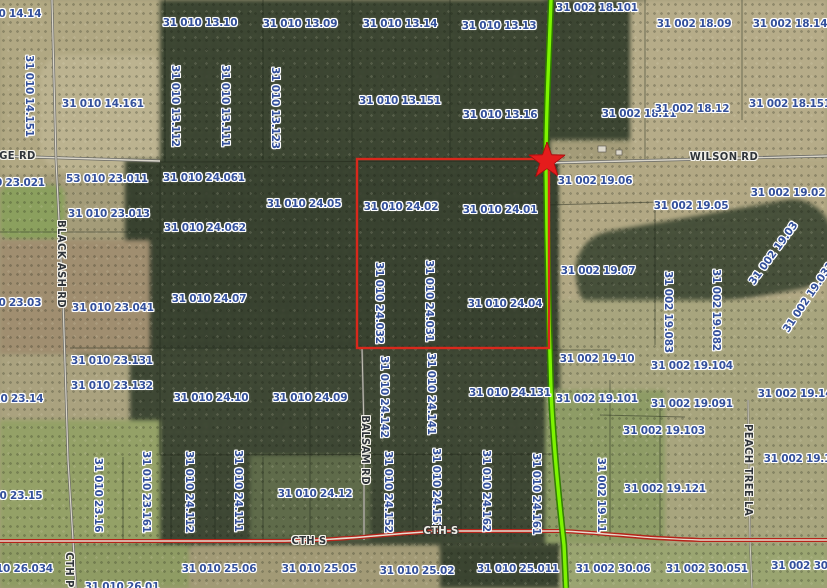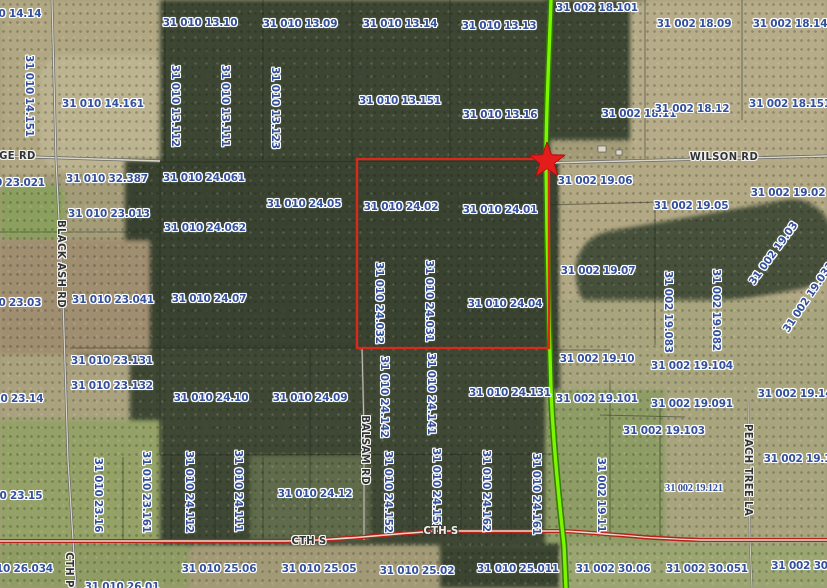--- a/index.html
+++ b/index.html
@@ -172,32 +172,32 @@
       <div class="lbl parcel" style="left: 226px; top: 106px; transform: translate(-50%, -50%) rotate(90deg);">31 010 13.111</div>
       <div class="lbl parcel" style="left: 276px; top: 108px; transform: translate(-50%, -50%) rotate(90deg);">31 010 13.123</div>
       <div class="lbl parcel" style="left: 400px; top: 100px; transform: translate(-50%, -50%) rotate(0deg);">31 010 13.151</div>
       <div class="lbl parcel" style="left: 500px; top: 114px; transform: translate(-50%, -50%) rotate(0deg);">31 010 13.16</div>
       <div class="lbl parcel" style="left: 595px; top: 113px; transform: translate(-50%, -50%) rotate(0deg); margin-left: 44px;">31 002 18.11</div>
       <div class="lbl parcel" style="left: 692px; top: 108px; transform: translate(-50%, -50%) rotate(0deg);">31 002 18.12</div>
       <div class="lbl parcel" style="left: 790px; top: 103px; transform: translate(-50%, -50%) rotate(0deg);">31 002 18.151</div>
       <div class="lbl parcel" style="left: 595px; top: 180px; transform: translate(-50%, -50%) rotate(0deg);">31 002 19.06</div>
       <div class="lbl parcel" style="left: 788px; top: 192px; transform: translate(-50%, -50%) rotate(0deg);">31 002 19.02</div>
       <div class="lbl parcel" style="left: 4px; top: 182px; transform: translate(-50%, -50%) rotate(0deg);">31 010 23.021</div>
-      <div class="lbl parcel" style="left: 107px; top: 178px; transform: translate(-50%, -50%) rotate(0deg);">31 010 32.387</div>
+      <div class="lbl parcel" style="left: 107px; top: 178px; transform: translate(-50%, -50%) rotate(0deg);">53 010 23.011</div>
       <div class="lbl parcel" style="left: 204px; top: 177px; transform: translate(-50%, -50%) rotate(0deg);">31 010 24.061</div>
       <div class="lbl parcel" style="left: 109px; top: 213px; transform: translate(-50%, -50%) rotate(0deg);">31 010 23.013</div>
       <div class="lbl parcel" style="left: 205px; top: 227px; transform: translate(-50%, -50%) rotate(0deg);">31 010 24.062</div>
       <div class="lbl parcel" style="left: 304px; top: 203px; transform: translate(-50%, -50%) rotate(0deg);">31 010 24.05</div>
       <div class="lbl parcel" style="left: 401px; top: 206px; transform: translate(-50%, -50%) rotate(0deg);">31 010 24.02</div>
       <div class="lbl parcel" style="left: 500px; top: 209px; transform: translate(-50%, -50%) rotate(0deg);">31 010 24.01</div>
       <div class="lbl parcel" style="left: 691px; top: 205px; transform: translate(-50%, -50%) rotate(0deg);">31 002 19.05</div>
       <div class="lbl parcel" style="left: 598px; top: 270px; transform: translate(-50%, -50%) rotate(0deg);">31 002 19.07</div>
       <div class="lbl parcel" style="left: 773px; top: 253px; transform: translate(-50%, -50%) rotate(-54deg);">31 002 19.03</div>
       <div class="lbl parcel" style="left: 4px; top: 302px; transform: translate(-50%, -50%) rotate(0deg);">31 010 23.03</div>
-      <div class="lbl parcel" style="left: 113px; top: 299px; transform: translate(-50%, -50%) rotate(0deg);">31 010 23.041</div>
+      <div class="lbl parcel" style="left: 113px; top: 307px; transform: translate(-50%, -50%) rotate(0deg);">31 010 23.041</div>
       <div class="lbl parcel" style="left: 209px; top: 298px; transform: translate(-50%, -50%) rotate(0deg);">31 010 24.07</div>
       <div class="lbl parcel" style="left: 380px; top: 303px; transform: translate(-50%, -50%) rotate(90deg);">31 010 24.032</div>
       <div class="lbl parcel" style="left: 430px; top: 301px; transform: translate(-50%, -50%) rotate(90deg);">31 010 24.031</div>
       <div class="lbl parcel" style="left: 505px; top: 303px; transform: translate(-50%, -50%) rotate(0deg); text-align: right;">31 010 24.04</div>
       <div class="lbl parcel" style="left: 669px; top: 312px; transform: translate(-50%, -50%) rotate(90deg);">31 002 19.083</div>
       <div class="lbl parcel" style="left: 717px; top: 310px; transform: translate(-50%, -50%) rotate(90deg);">31 002 19.082</div>
       <div class="lbl parcel" style="left: 808px; top: 297px; transform: translate(-50%, -50%) rotate(-56deg);">31 002 19.031</div>
       <div class="lbl parcel" style="left: 112px; top: 360px; transform: translate(-50%, -50%) rotate(0deg);">31 010 23.131</div>
       <div class="lbl parcel" style="left: 597px; top: 358px; transform: translate(-50%, -50%) rotate(0deg);">31 002 19.10</div>
       <div class="lbl parcel" style="left: 692px; top: 365px; transform: translate(-50%, -50%) rotate(0deg);">31 002 19.104</div>
@@ -217,21 +217,21 @@
       <div class="lbl parcel" style="left: 99px; top: 495px; transform: translate(-50%, -50%) rotate(90deg);">31 010 23.16</div>
       <div class="lbl parcel" style="left: 147px; top: 492px; transform: translate(-50%, -50%) rotate(90deg);">31 010 23.161</div>
       <div class="lbl parcel" style="left: 190px; top: 492px; transform: translate(-50%, -50%) rotate(90deg);">31 010 24.112</div>
       <div class="lbl parcel" style="left: 239px; top: 491px; transform: translate(-50%, -50%) rotate(90deg);">31 010 24.111</div>
       <div class="lbl parcel" style="left: 315px; top: 493px; transform: translate(-50%, -50%) rotate(0deg);">31 010 24.12</div>
       <div class="lbl parcel" style="left: 389px; top: 492px; transform: translate(-50%, -50%) rotate(90deg);">31 010 24.152</div>
       <div class="lbl parcel" style="left: 437px; top: 489px; transform: translate(-50%, -50%) rotate(90deg);">31 010 24.151</div>
       <div class="lbl parcel" style="left: 487px; top: 491px; transform: translate(-50%, -50%) rotate(90deg);">31 010 24.162</div>
       <div class="lbl parcel" style="left: 537px; top: 494px; transform: translate(-50%, -50%) rotate(90deg);">31 010 24.161</div>
       <div class="lbl parcel" style="left: 602px; top: 495px; transform: translate(-50%, -50%) rotate(90deg);">31 002 19.11</div>
-      <div class="lbl parcel" style="left: 694px; top: 488px; transform: translate(-50%, -50%) rotate(0deg); font-family: Liberation Serif, serif;">31 002 19.121</div>
+      <div class="lbl parcel" style="left: 665px; top: 488px; transform: translate(-50%, -50%) rotate(0deg);">31 002 19.121</div>
       <div class="lbl parcel" style="left: 12px; top: 568px; transform: translate(-50%, -50%) rotate(0deg);">31 010 26.034</div>
       <div class="lbl parcel" style="left: 122px; top: 586px; transform: translate(-50%, -50%) rotate(0deg);">31 010 26.01</div>
       <div class="lbl parcel" style="left: 219px; top: 568px; transform: translate(-50%, -50%) rotate(0deg);">31 010 25.06</div>
       <div class="lbl parcel" style="left: 319px; top: 568px; transform: translate(-50%, -50%) rotate(0deg);">31 010 25.05</div>
       <div class="lbl parcel" style="left: 417px; top: 570px; transform: translate(-50%, -50%) rotate(0deg);">31 010 25.02</div>
       <div class="lbl parcel" style="left: 518px; top: 568px; transform: translate(-50%, -50%) rotate(0deg);">31 010 25.011</div>
       <div class="lbl parcel" style="left: 613px; top: 568px; transform: translate(-50%, -50%) rotate(0deg);">31 002 30.06</div>
       <div class="lbl parcel" style="left: 707px; top: 568px; transform: translate(-50%, -50%) rotate(0deg); text-align: center;">31 002 30.051</div>
       <div class="lbl parcel" style="left: 805px; top: 565px; transform: translate(-50%, -50%) rotate(0deg);">31 002 30.0</div>
       <div class="lbl road" style="left: 7px; top: 156px; transform: translate(-50%, -50%) rotate(0deg);">RIDGE RD</div>

